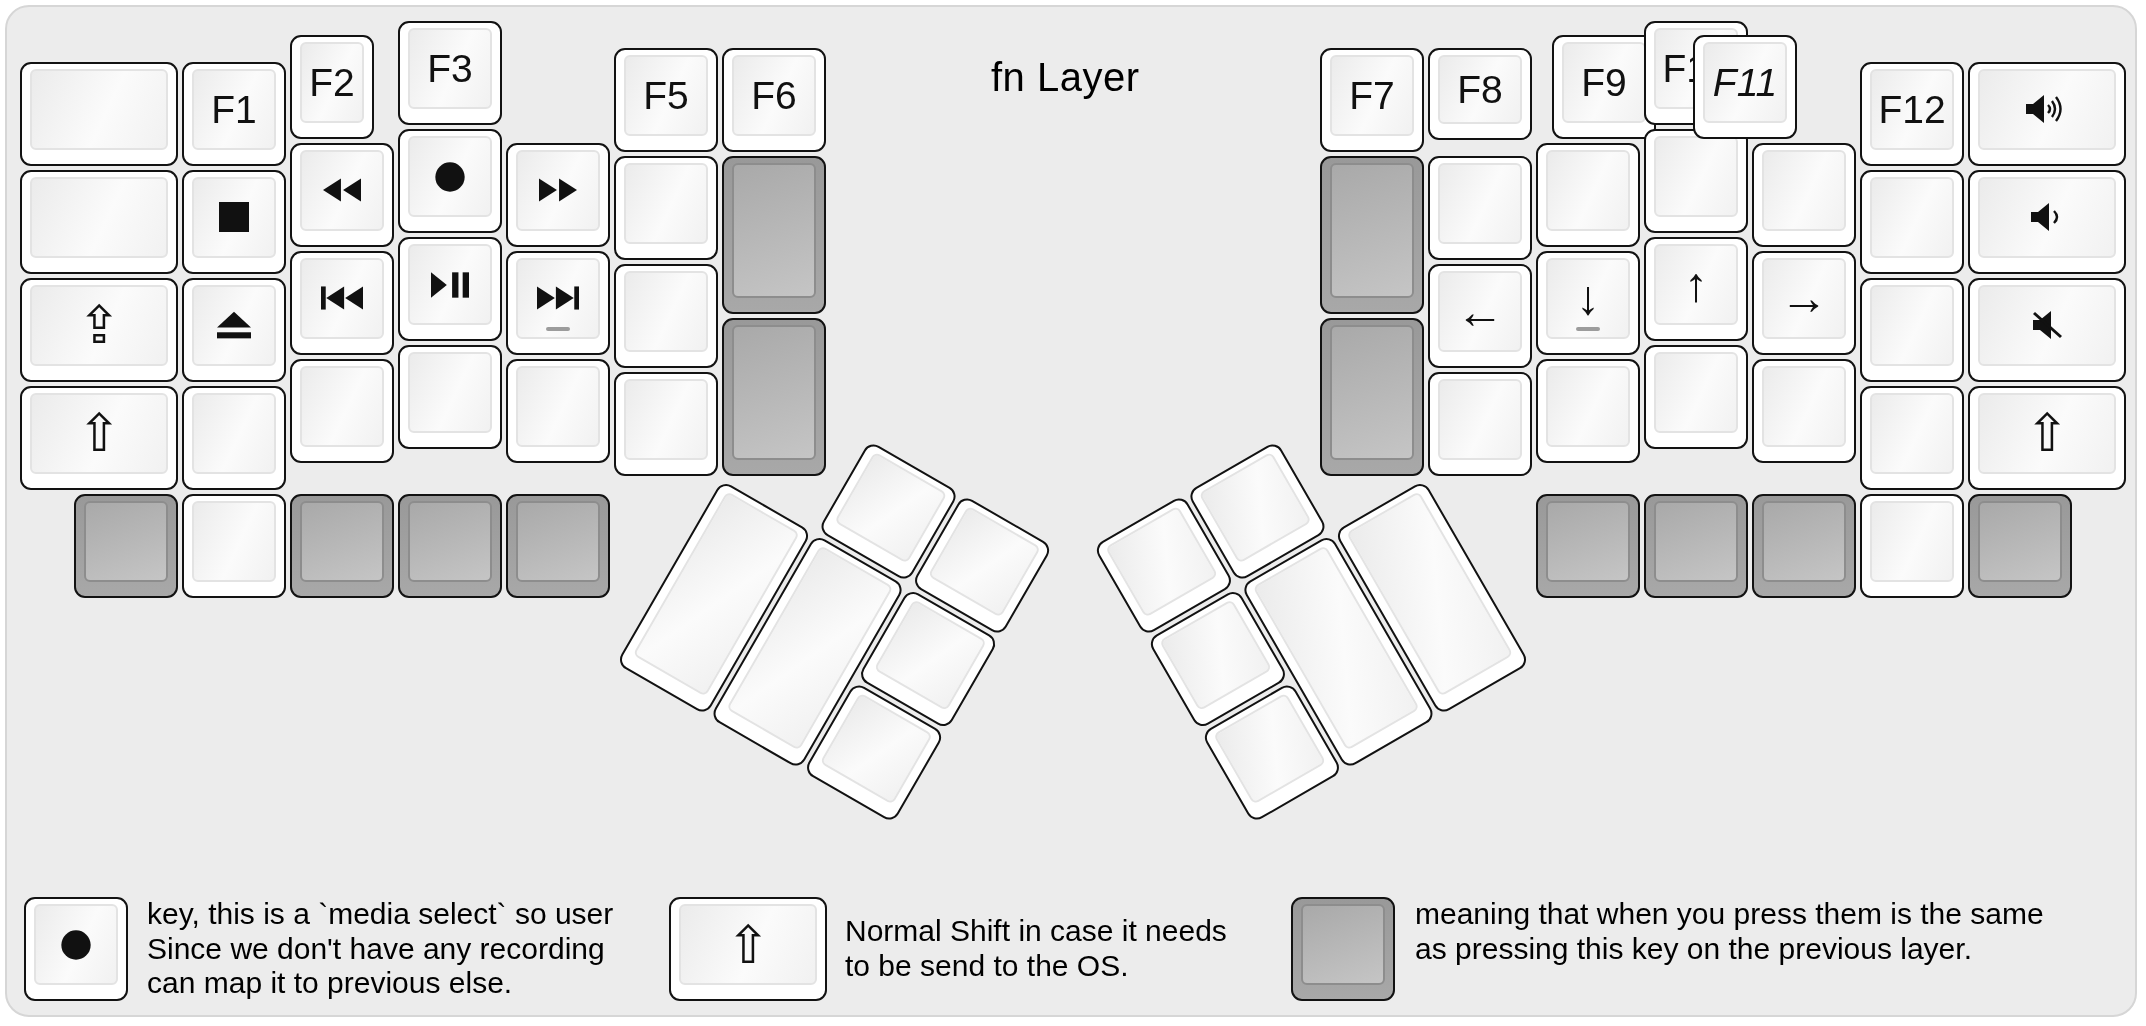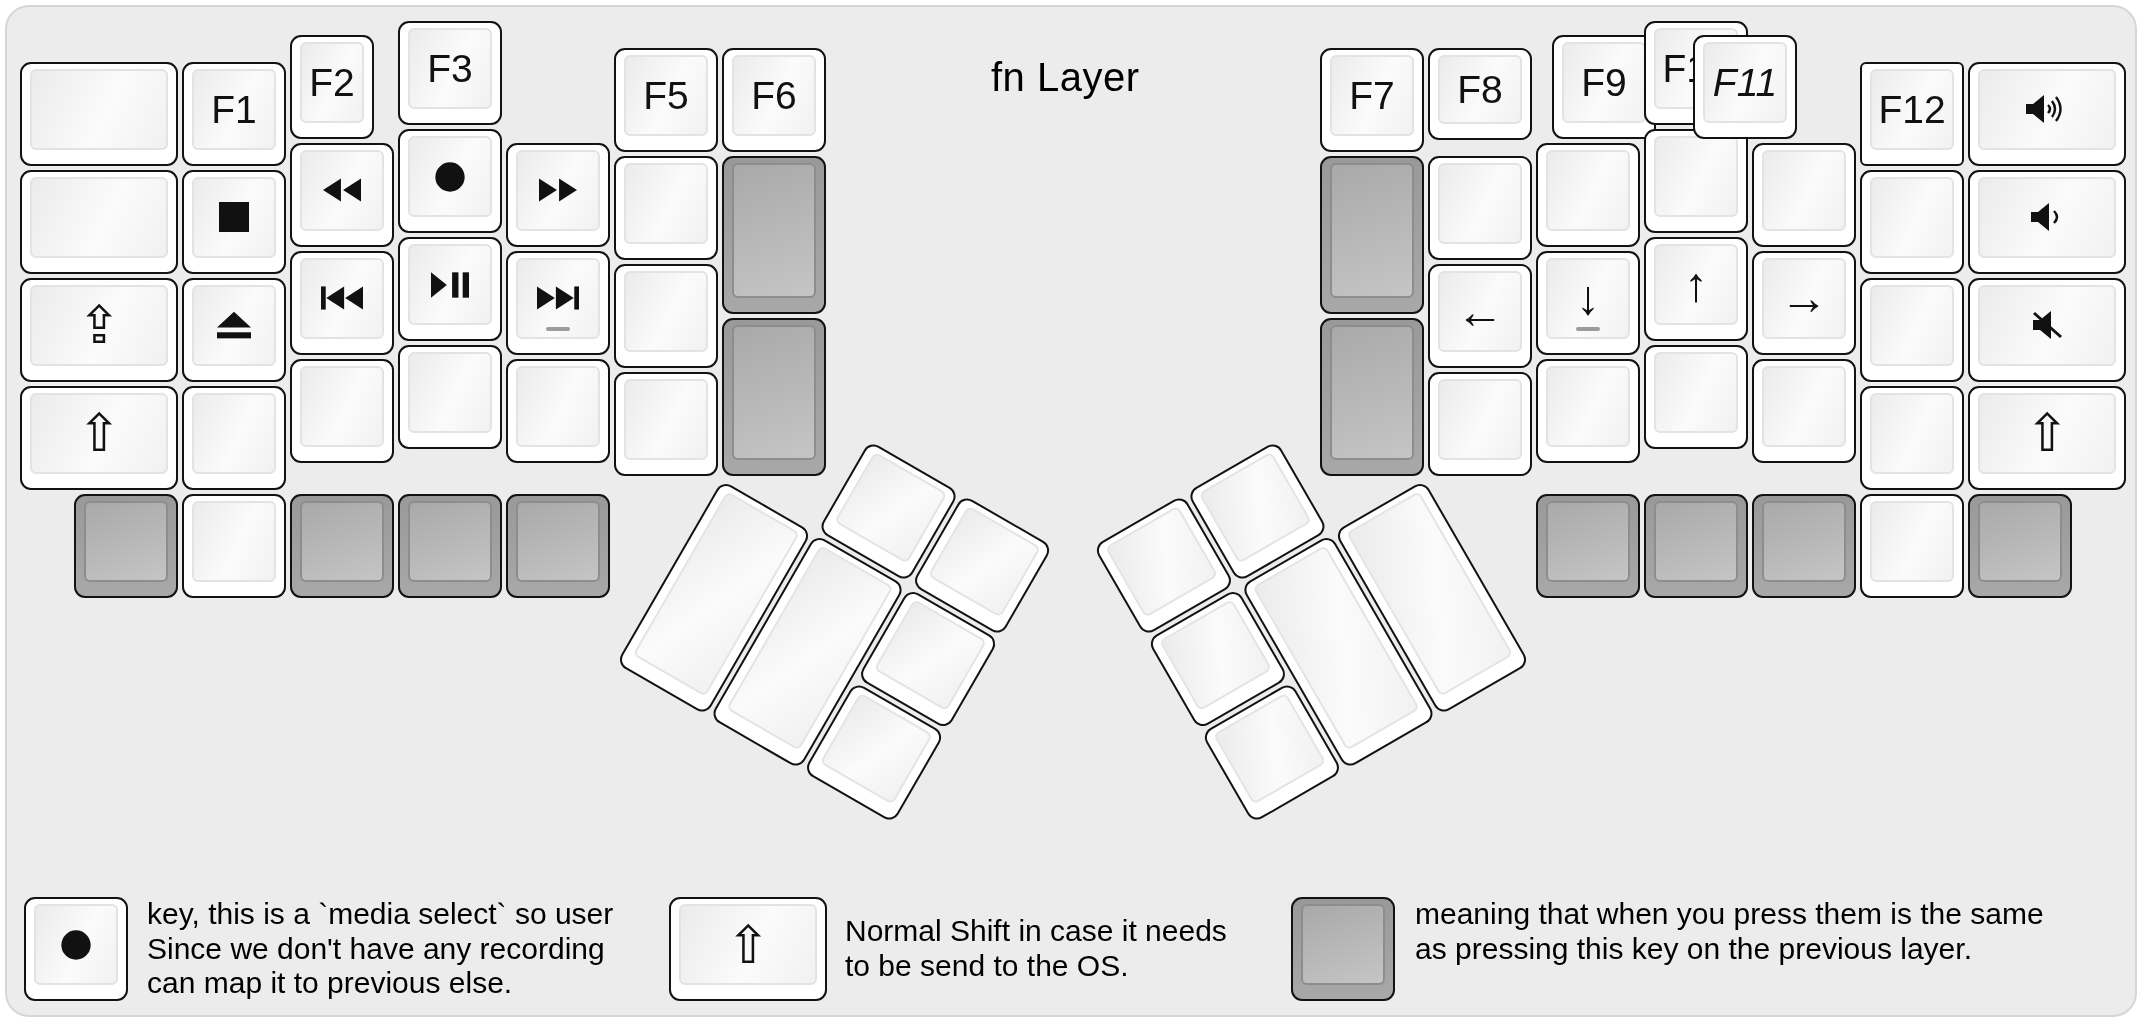--- a/index.html
+++ b/index.html
@@ -293,21 +293,21 @@
       <div class="cap"></div>
     </div>
     <div class="key white" style="left: 1752px; top: 250.5px; width: 104px; height: 104px;">
       <div class="cap">
         <span class="glyph g-arrow-right">→</span>
       </div>
     </div>
     <div class="key white" style="left: 1752px; top: 358.5px; width: 104px; height: 104px;">
       <div class="cap"></div>
     </div>
-    <div class="key white" style="left: 1860px; top: 61.5px; width: 104px; height: 104px; border-radius: 6px;">
+    <div class="key white" style="left: 1860px; top: 61.5px; width: 104px; height: 104px;">
       <div class="cap">
         <span class="klabel">F12</span>
       </div>
     </div>
     <div class="key white" style="left: 1860px; top: 169.5px; width: 104px; height: 104px;">
       <div class="cap"></div>
     </div>
     <div class="key white" style="left: 1860px; top: 277.5px; width: 104px; height: 104px;">
       <div class="cap"></div>
     </div>

